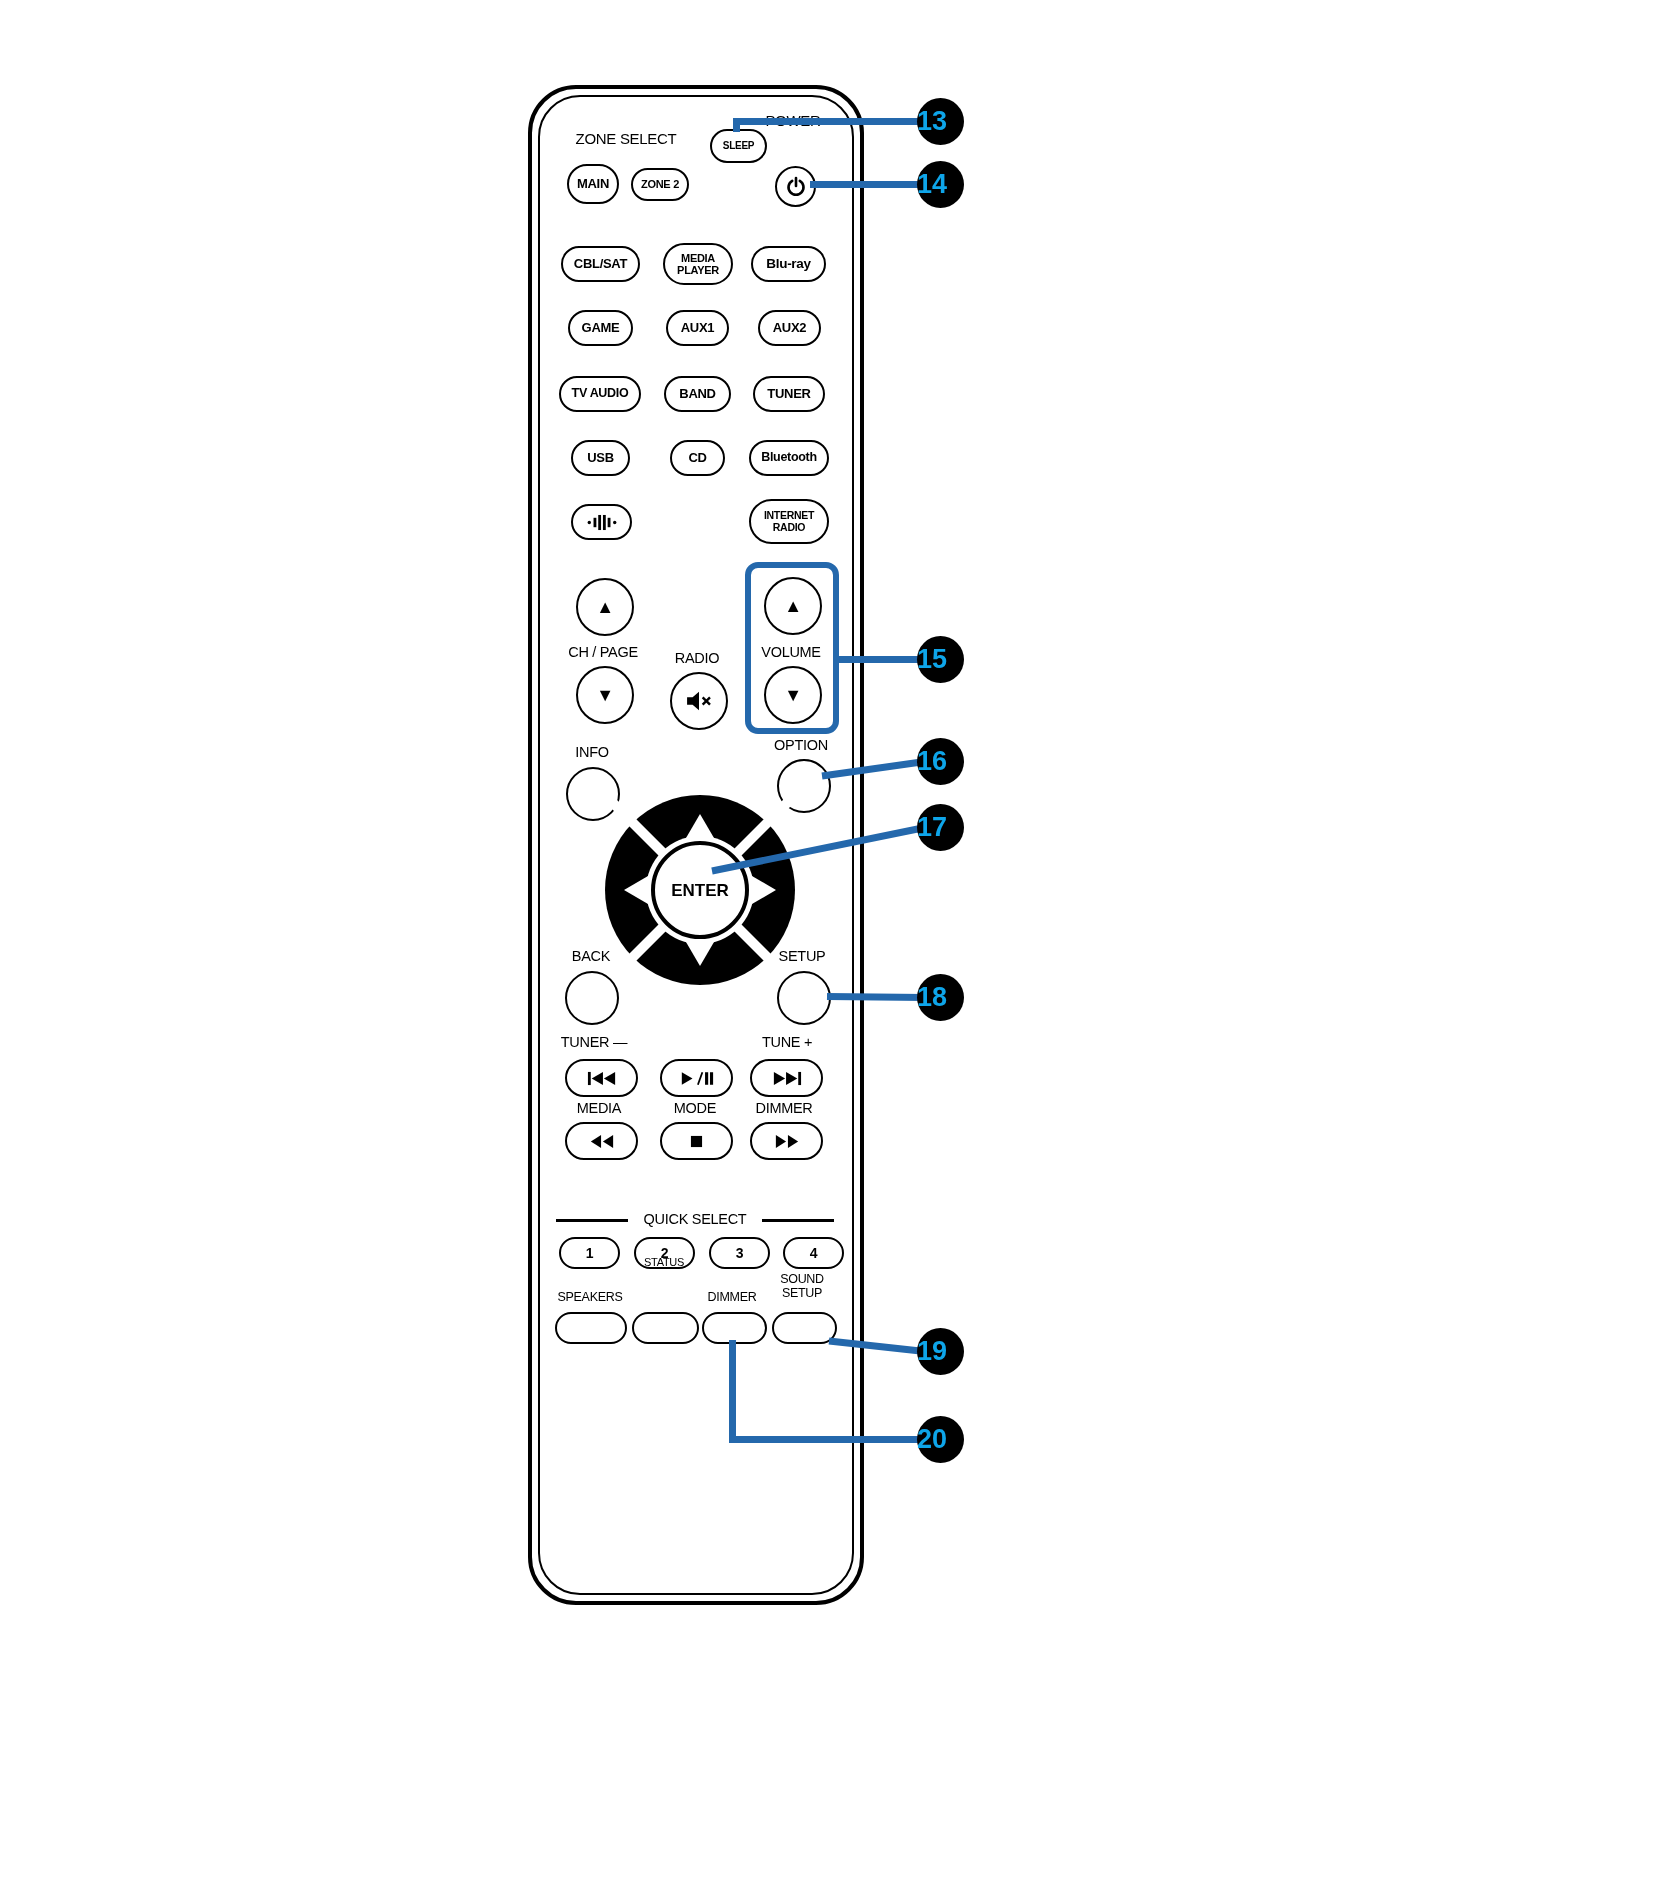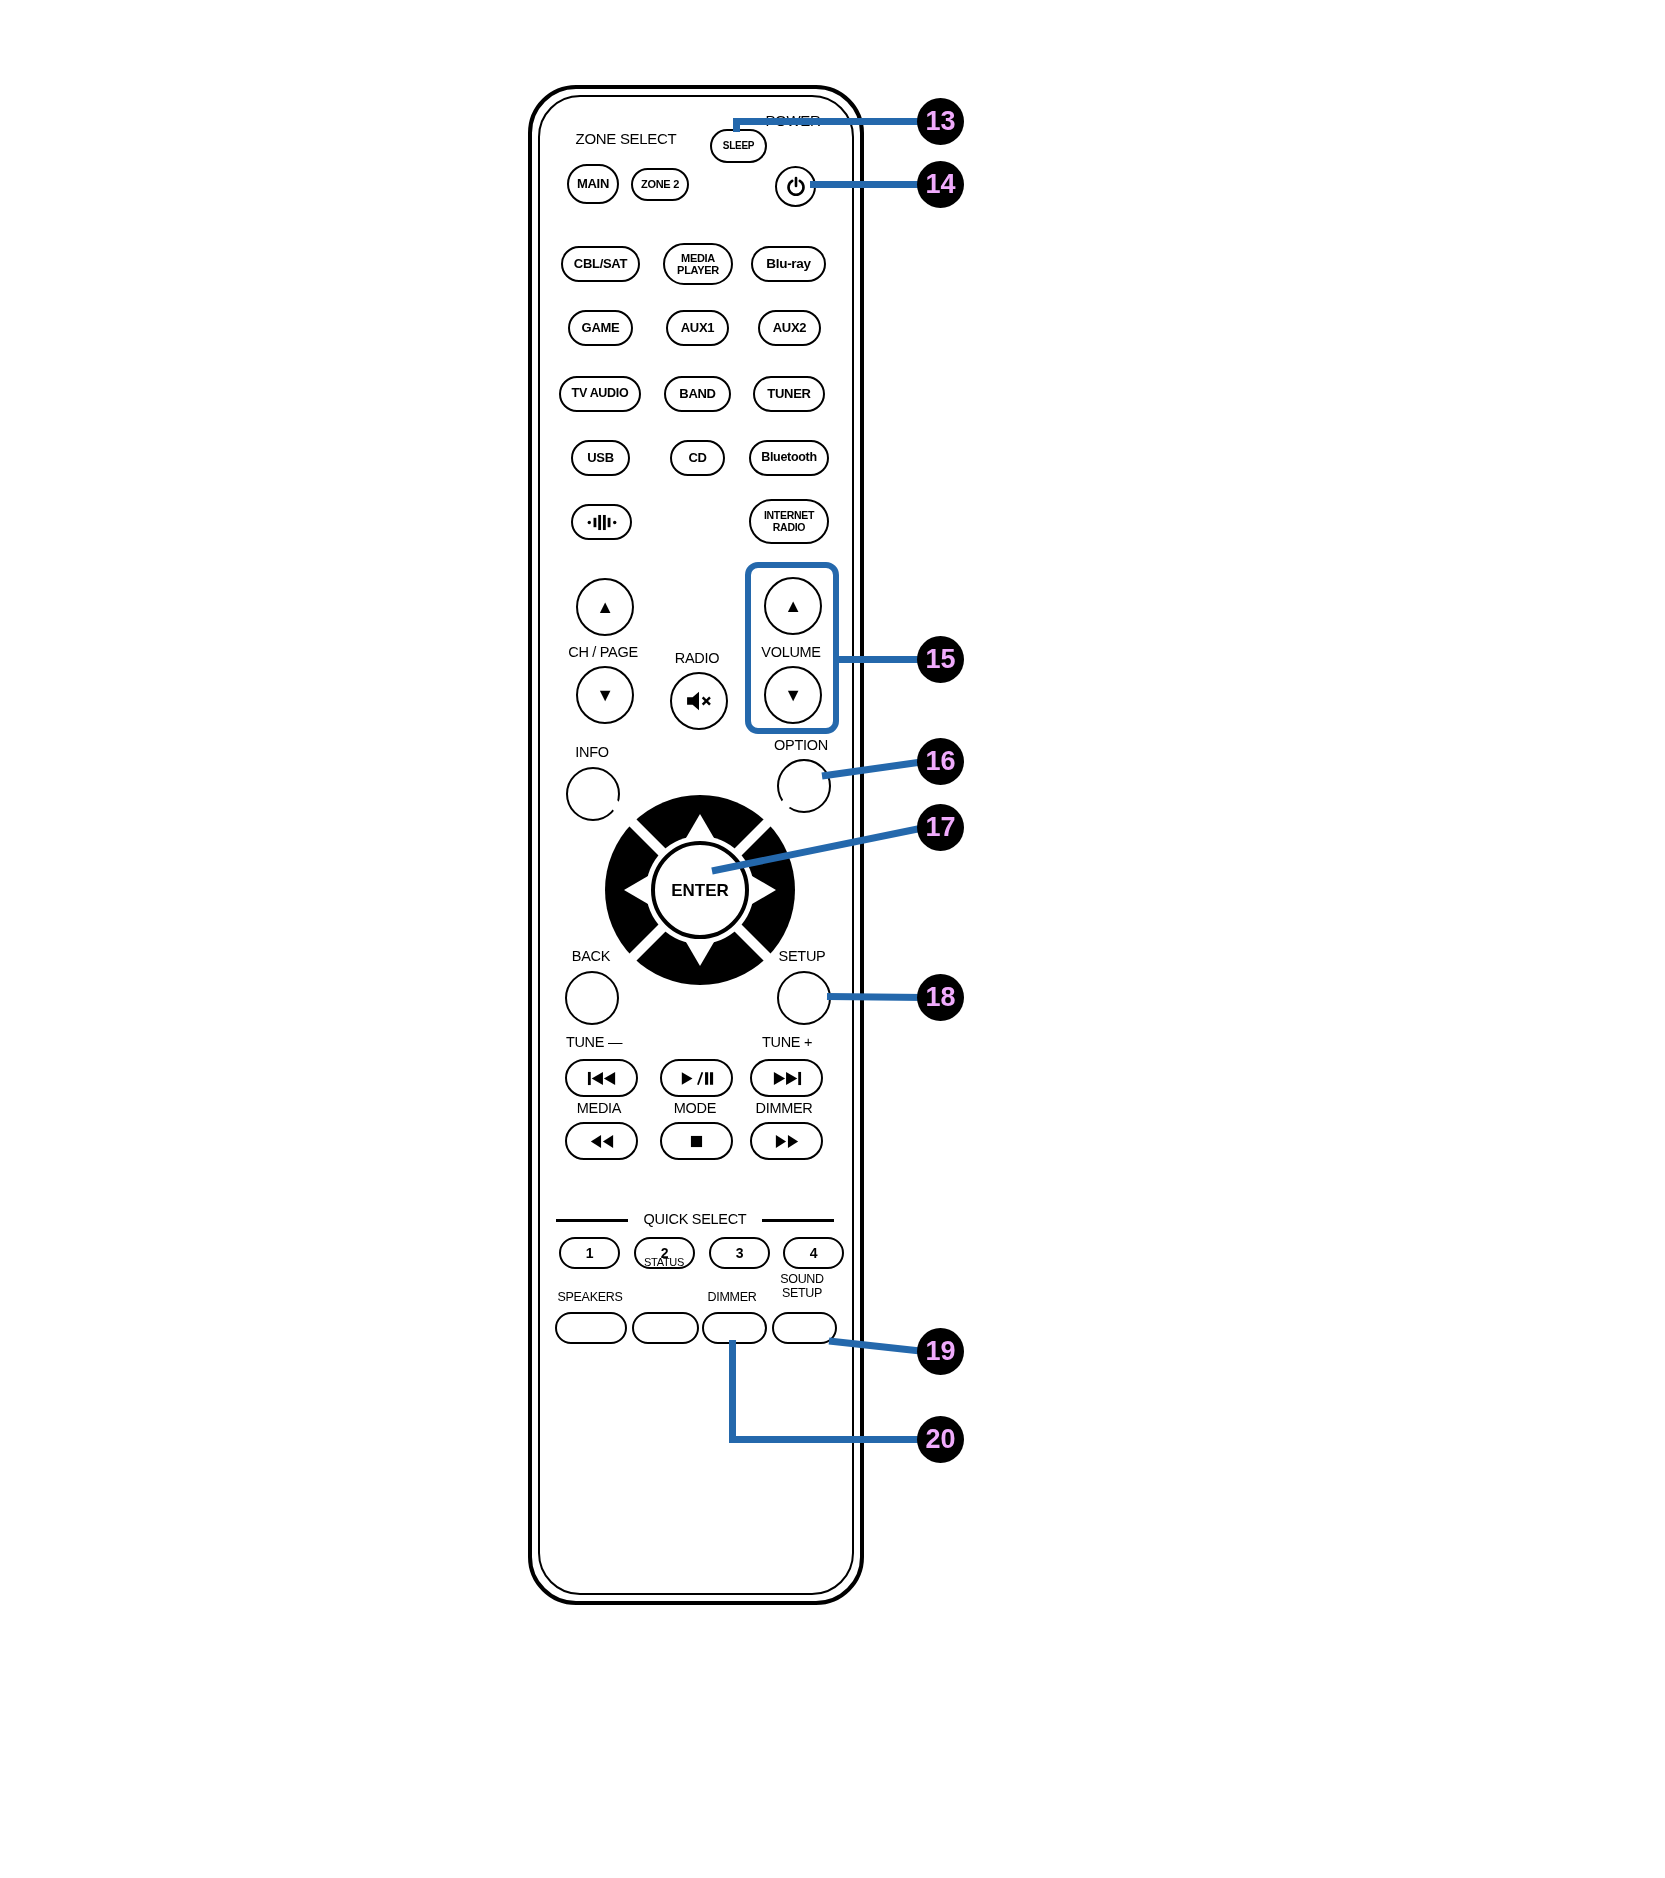--- a/index.html
+++ b/index.html
@@ -14,21 +14,21 @@
        background:#fff;border:2.5px solid #000;border-radius:40px;
        font-weight:700;letter-spacing:-0.3px;white-space:nowrap;line-height:1.05;
        text-align:center;z-index:2;}
   .round{border-radius:50%;}
   .lab{position:absolute;font-weight:400;letter-spacing:-0.3px;text-align:center;
        white-space:nowrap;font-size:14.5px;z-index:2;}
   .two{white-space:pre-line;display:block;text-align:center;line-height:1.12;}
   .tri{font-size:18px;line-height:1;}
   .qsline{position:absolute;height:3px;background:#000;z-index:2;}
   .callout{position:absolute;left:917px;width:47px;height:47px;background:#000;border-radius:50%;
-           color:#f0abfc;display:flex;align-items:center;justify-content:center;
+           color:#0ea5e9;display:flex;align-items:center;
            font-weight:700;font-size:27px;z-index:5;}
   .lines{position:absolute;left:0;top:0;z-index:4;pointer-events:none;}
   .accent-stroke{stroke:var(--accent,#2468ac);fill:none;}
   svg text{font-family:"Liberation Sans",sans-serif;}
 </style>
 </head>
 <body>
 
 <div class="canvas">
 
@@ -127,21 +127,21 @@
     <polygon points="173,97 149,83 149,111" fill="#fff"></polygon>
     <circle cx="97" cy="97" r="47" fill="#fff" stroke="#000" stroke-width="4"></circle>
     <text x="97" y="103" text-anchor="middle" font-size="17" font-weight="bold" fill="#000">ENTER</text>
   </svg>
 
   <div class="lab" style="left:564px;top:948px;width:54px">BACK</div>
   <div class="btn round" style="left:565px;top:971px;width:50px;height:50px"></div>
   <div class="lab" style="left:772px;top:948px;width:60px">SETUP</div>
   <div class="btn round" style="left:777px;top:971px;width:50px;height:50px"></div>
 
-  <div class="lab" style="left:554px;top:1034px;width:80px">TUNE —</div>
+  <div class="lab" style="left:554px;top:1034px;width:80px">TUNER —</div>
   <div class="lab" style="left:749px;top:1034px;width:76px">TUNE +</div>
 
   <div class="btn" style="left:565px;top:1059px;width:69px;height:34px">
     <svg width="30" height="15" viewBox="0 0 32 16" fill="#000">
       <rect x="1" y="1" width="3" height="14"></rect>
       <polygon points="17,1 5,8 17,15"></polygon>
       <polygon points="30,1 18,8 30,15"></polygon>
     </svg>
   </div>
   <div class="btn" style="left:660px;top:1059px;width:69px;height:34px">

